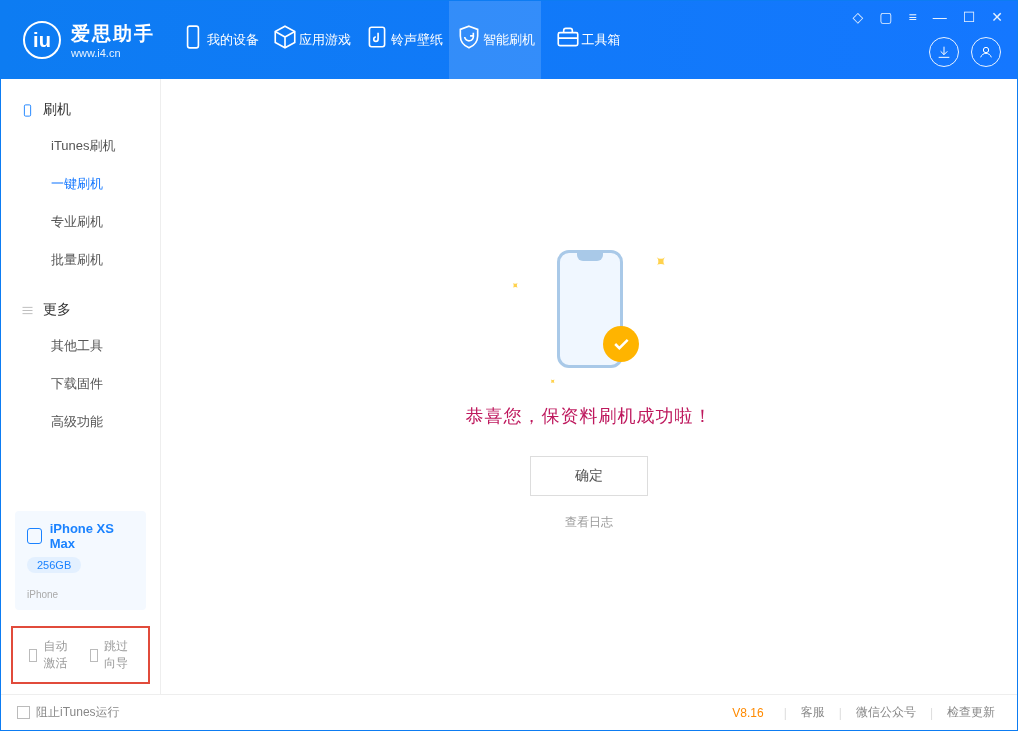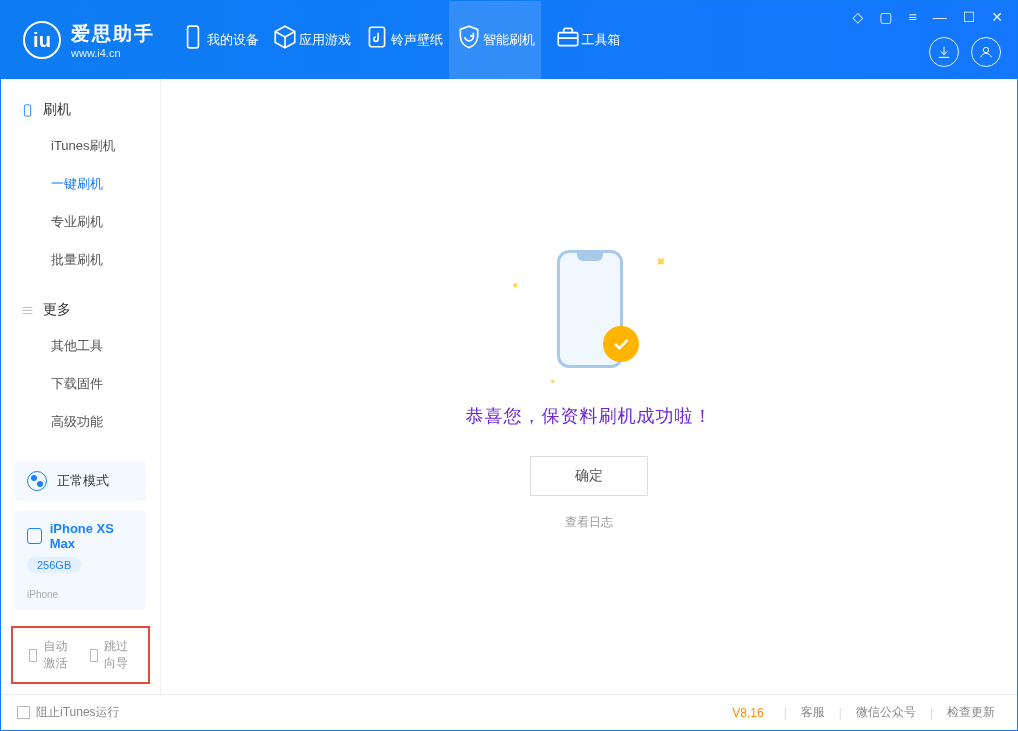--- a/index.html
+++ b/index.html
@@ -47,21 +47,21 @@
   .main { flex:1; display:flex; flex-direction:column; align-items:center; justify-content:center; position:relative; }
   .phone-illus { position:relative; width:140px; height:140px; margin-bottom: 22px; }
   .sparkle{position:absolute;color:#ffd24d;}
   .sparkle.s1{left:-8px;top:38px;font-size:10px;transform:rotate(45deg);}
   .sparkle.s2{right:-8px;top:10px;font-size:16px;transform:rotate(45deg);}
   .sparkle.s3{left:30px;bottom:-4px;font-size:8px;transform:rotate(45deg);}
   .phone-body{position:absolute;left:38px;top:8px;width:66px;height:118px;border:3px solid #a9c9e8;border-radius:12px;background:#f0f7ff;}
   .phone-body::before{content:'';position:absolute;top:0;left:50%;transform:translateX(-50%);width:26px;height:8px;background:#a9c9e8;border-radius:0 0 6px 6px;}
   .check-badge{position:absolute;right:20px;bottom:20px;width:36px;height:36px;background:#ffb400;border-radius:50%;display:flex;align-items:center;justify-content:center;}
   .check-badge svg{width:20px;height:20px;stroke:#fff;stroke-width:3;fill:none;}
-  .success-text { font-size:18px; color:#6d28d9; margin-bottom:28px; letter-spacing:1px; }
+  .success-text { font-size:18px; color:#be185d; margin-bottom:28px; letter-spacing:1px; }
   .ok-btn { border:1px solid #ddd; background:#fff; color:#555; font-size:14px; padding:10px 44px; cursor:pointer; margin-bottom:18px; }
   .log-link { font-size:12px; color:#999; cursor:pointer; }
   
   .footer { height:36px; border-top:1px solid #eee; display:flex; align-items:center; padding:0 16px; font-size:12px; color:#888; }
   .footer .chk { color:#888; }
   .footer-spacer{flex:1;}
   .footer-links{display:flex;align-items:center;gap:8px;color:#888;margin-left:16px;}
   .footer-links .ver{color:#ff8a00;margin-right:12px;}
   .footer-links .divider{color:#ddd;}
   .footer-links .flink{cursor:pointer;padding:0 6px;}
@@ -172,24 +172,20 @@
               </svg>
             </span>
           <span>更多</span>
         </div>
         <div class="side-item">其他工具</div>
         <div class="side-item">下载固件</div>
         <div class="side-item">高级功能</div>
       </div>
 
       <div class="side-bottom">
-        <div class="mode-card">
-          <span class="mode-ic"></span>
-          <span>正常模式</span>
-        </div>
         <div class="device-card">
           <div class="dev-name">
             <span class="dev-ic"></span>
             <span>iPhone XS Max</span>
           </div>
           <span class="dev-capacity">256GB</span>
           <div class="dev-type">iPhone</div>
         </div>
       </div>
 

